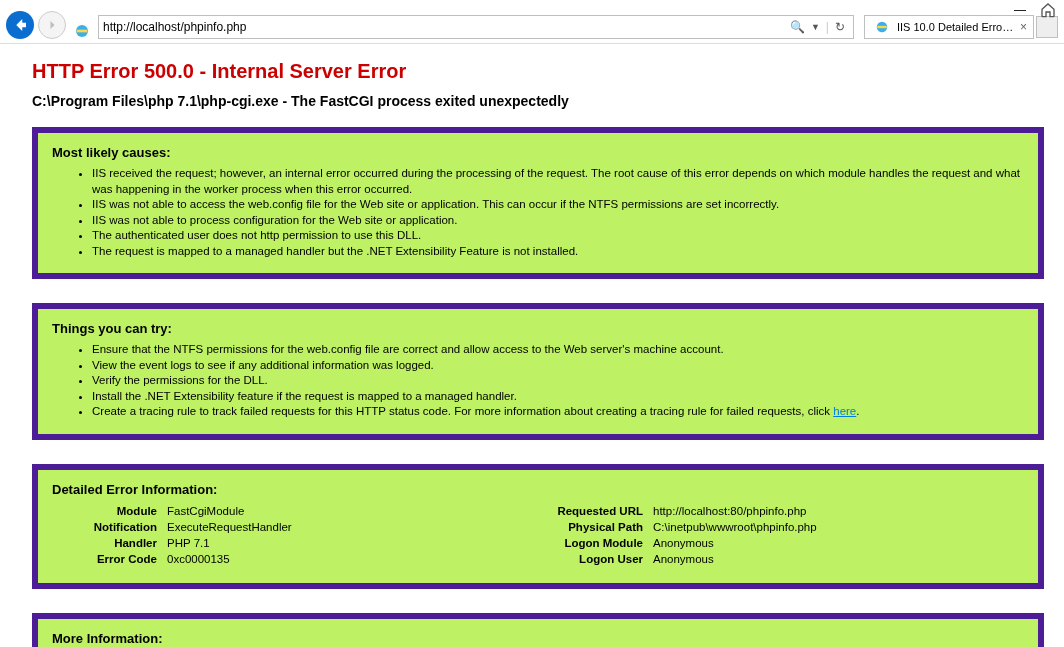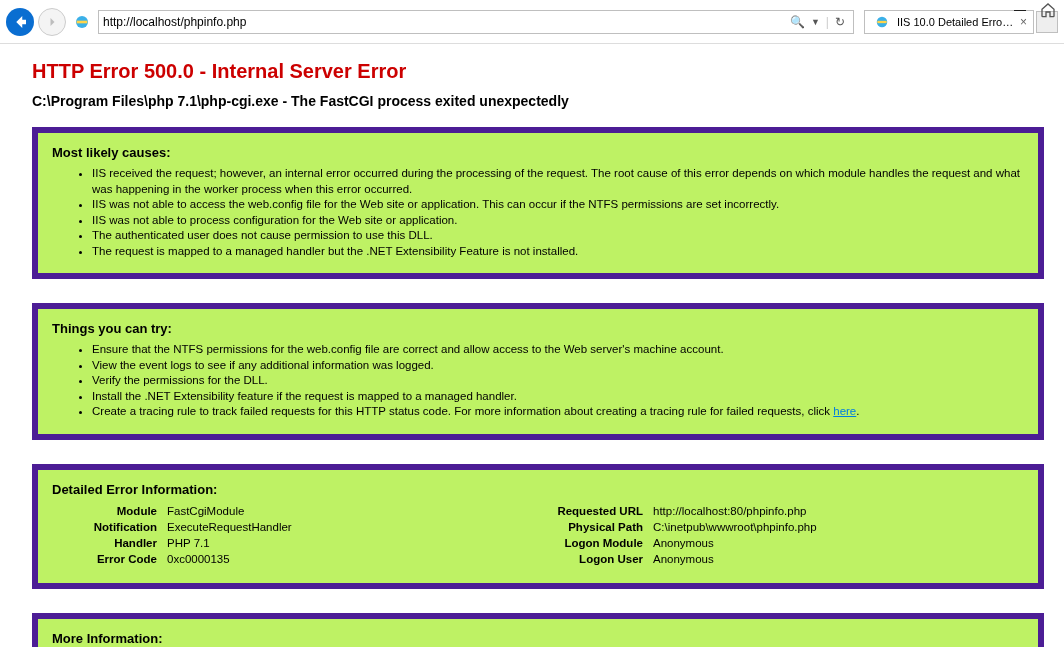--- a/index.html
+++ b/index.html
@@ -1,19 +1,19 @@
 <!DOCTYPE html>
 <html><head>
 <meta charset="utf-8">
 <style>
 * { margin: 0; padding: 0; box-sizing: border-box; }
 body { font-family: "Segoe UI", Tahoma, Arial, sans-serif; font-size: 12px; background: #fff; width: 1064px; height: 647px; overflow: hidden; position: relative; }
 
 
-.browser-chrome { height: 44px; background: #fff; display: flex; align-items: center; padding: 4px 6px; gap: 4px; border-bottom: 1px solid #ddd; }
+.browser-chrome { height: 44px; background: #fff; display: flex; align-items: flex-end; padding: 4px 6px; gap: 4px; border-bottom: 1px solid #ddd; }
 .nav-btn { width: 28px; height: 28px; border-radius: 50%; display: flex; align-items: center; justify-content: center; }
 .back-btn { background: #0a6ed1; }
 .back-btn svg { width: 18px; height: 18px; }
 .fwd-btn { border: 1px solid #ccc; background: #f4f4f4; }
 .fwd-btn svg { width: 12px; height: 12px; opacity: .5; }
 .ie-icon { width: 16px; height: 16px; margin: 0 4px; }
 .addr-wrap { flex: 1; display: flex; align-items: center; border: 1px solid #bfbfbf; height: 24px; background: #fff; padding: 0 4px; }
 .addr-input { flex: 1; border: none; outline: none; font-size: 12px; font-family: inherit; }
 .addr-tools { display: flex; align-items: center; gap: 6px; padding: 0 4px; color: #555; }
 .addr-tools .sep { color: #ccc; }
@@ -91,21 +91,21 @@
 <div class="page">
   <h1>HTTP Error 500.0 - Internal Server Error</h1>
   <h2>C:\Program Files\php 7.1\php-cgi.exe - The FastCGI process exited unexpectedly</h2>
 
   <div class="box">
     <h3>Most likely causes:</h3>
     <ul id="causes-list">
         <li>IIS received the request; however, an internal error occurred during the processing of the request. The root cause of this error depends on which module handles the request and what was happening in the worker process when this error occurred.</li>
         <li>IIS was not able to access the web.config file for the Web site or application. This can occur if the NTFS permissions are set incorrectly.</li>
         <li>IIS was not able to process configuration for the Web site or application.</li>
-        <li>The authenticated user does not cause permission to use this DLL.</li>
+        <li>The authenticated user does not http permission to use this DLL.</li>
         <li>The request is mapped to a managed handler but the .NET Extensibility Feature is not installed.</li>
       </ul>
   </div>
 
   <div class="box">
     <h3>Things you can try:</h3>
     <ul id="try-list">
         <li>Ensure that the NTFS permissions for the web.config file are correct and allow access to the Web server's machine account.</li>
         <li>View the event logs to see if any additional information was logged.</li>
         <li>Verify the permissions for the DLL.</li>

